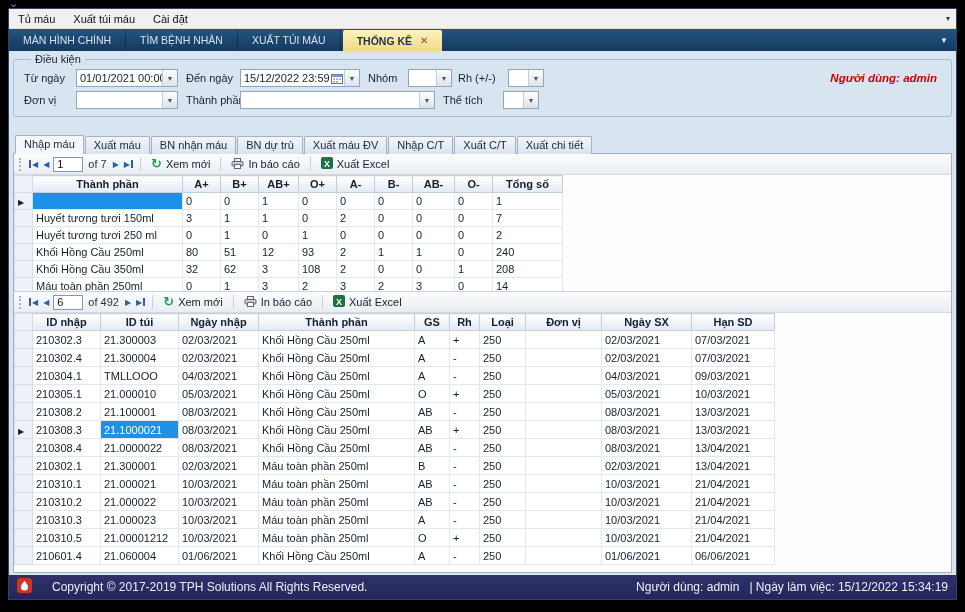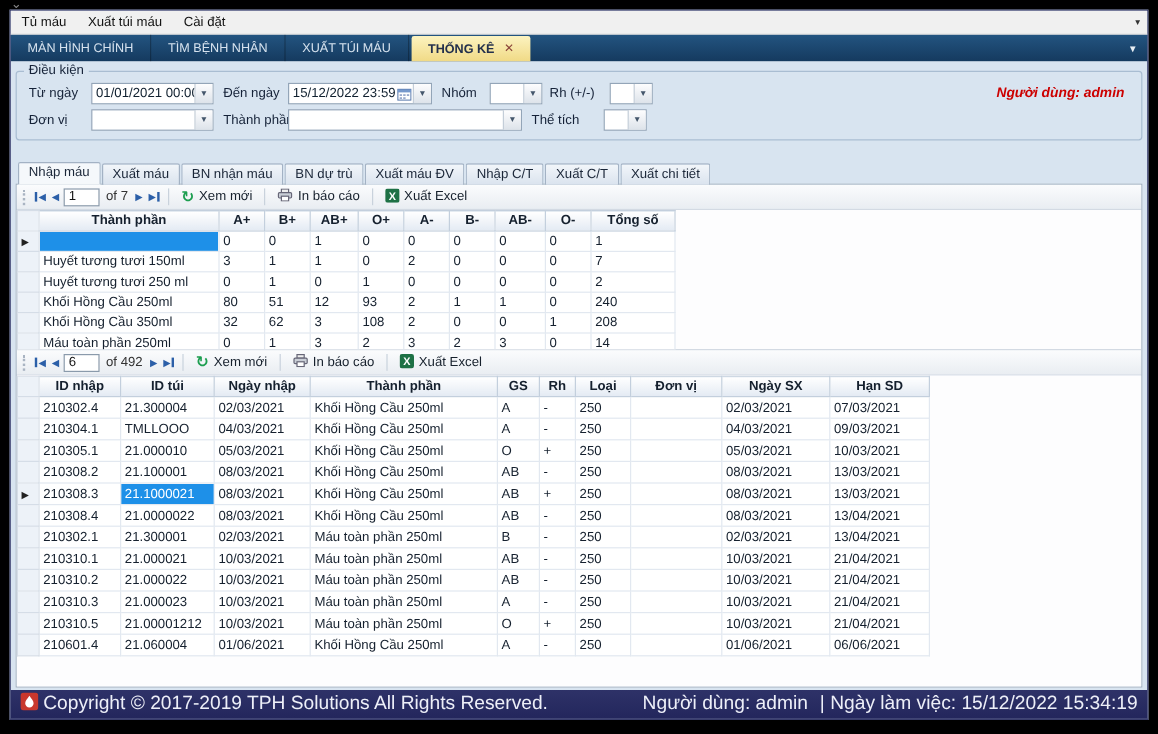--- a/index.html
+++ b/index.html
@@ -28,21 +28,21 @@
   .menu-arrow{position:absolute;right:6px;font-size:8px;color:#333;}
   
   .tabstrip{flex:0 0 22px;background:linear-gradient(#235480,#153A5F);display:flex;align-items:flex-end;position:relative;}
   .mtab{height:22px;display:flex;align-items:center;padding:0 14px;color:#D6E2EE;font-size:10.5px;border-right:1px solid rgba(0,0,0,.28);white-space:nowrap;}
   .mtab.active{background:linear-gradient(#FCF3C0,#F0DA86);color:#23304C;font-weight:bold;border-radius:2px 2px 0 0;border-right:none;margin-left:2px;height:21px;}
   .mtab .close{color:#8A4438;margin-left:8px;font-size:10px;font-weight:bold;}
   .strip-arrow{position:absolute;right:8px;top:7px;color:#E8EEF4;font-size:8px;}
   
   .content{flex:1;display:flex;flex-direction:column;padding:2px 4px;min-height:0;}
   .groupbox{position:relative;flex:0 0 58px;border:1px solid #A9BDD2;border-radius:3px;margin-top:6px;padding-top:7px;}
-  .gb-label{position:absolute;top:-7px;left:6px;background:#D8E4F0;padding:0 4px;font-size:11px;color:#152238;text-align:right;}
+  .gb-label{position:absolute;top:-7px;left:17px;background:#D8E4F0;padding:0 4px;font-size:11px;color:#152238;text-align:right;}
   .f-row{display:flex;align-items:center;height:22px;padding-left:10px;font-size:11px;color:#152238;}
   .f-label{flex:0 0 auto;white-space:nowrap;overflow:visible;}
   .w52{width:52px}.w54{width:54px}.w40{width:40px}.w50{width:50px}.w60{width:60px}
   .ml8{margin-left:8px}.ml6{margin-left:6px}
   .combo{height:18px;border:1px solid #93A5B8;background:#fff;display:flex;align-items:center;flex:0 0 auto;font-size:11px;}
   .combo .val{flex:1;padding:0 3px;white-space:nowrap;overflow:hidden;color:#10202F;}
   .combo .dd{width:15px;height:100%;border-left:1px solid #C3CDD8;background:linear-gradient(#FDFDFE,#DDE3EA);display:flex;align-items:center;justify-content:center;font-size:7px;color:#44566B;flex:0 0 auto;}
   .combo .cal{flex:0 0 auto;display:flex;align-items:center;padding:0 1px;}
   .cw102{width:102px}.cw120{width:120px}.cw44{width:44px}.cw36{width:36px}.cw195{width:195px}
   .user-red{margin-left:auto;margin-right:14px;color:#CC0000;font-weight:bold;font-style:italic;font-size:11.5px;white-space:nowrap;}
@@ -90,21 +90,21 @@
   #detail-table th:nth-child(3){width:78px}
   #detail-table th:nth-child(4){width:80px}
   #detail-table th:nth-child(5){width:156px}
   #detail-table th:nth-child(6){width:35px}
   #detail-table th:nth-child(7){width:30px}
   #detail-table th:nth-child(8){width:46px}
   #detail-table th:nth-child(9){width:76px}
   #detail-table th:nth-child(10){width:90px}
   #detail-table th:nth-child(11){width:83px}
   
-  .statusbar{flex:0 0 24px;background:linear-gradient(#2E3268,#23265C);display:flex;align-items:center;color:#EDEFF8;font-size:16px;padding:0 8px;gap:4px;text-align:right;}
+  .statusbar{flex:0 0 24px;background:linear-gradient(#2E3268,#23265C);display:flex;align-items:center;color:#EDEFF8;font-size:12px;padding:0 8px;gap:20px;text-align:right;}
   .sb-right{margin-left:auto;display:flex;gap:10px;white-space:nowrap;}
 </style>
 </head>
 <body>
 
 <div class="frame-chevron">⌄</div>
 
 <div class="window">
 
 
@@ -379,20 +379,33 @@
                 <th>Rh</th>
                 <th>Loại</th>
                 <th>Đơn vị</th>
                 <th>Ngày SX</th>
                 <th>Hạn SD</th>
               </tr>
             </thead>
             <tbody>
               <tr>
                 <td class="ind"></td>
+                <td>210302.3</td>
+                <td>21.300003</td>
+                <td>02/03/2021</td>
+                <td>Khối Hồng Cầu 250ml</td>
+                <td>A</td>
+                <td>+</td>
+                <td>250</td>
+                <td></td>
+                <td>02/03/2021</td>
+                <td>07/03/2021</td>
+              </tr>
+              <tr>
+                <td class="ind"></td>
                 <td>210302.4</td>
                 <td>21.300004</td>
                 <td>02/03/2021</td>
                 <td>Khối Hồng Cầu 250ml</td>
                 <td>A</td>
                 <td>-</td>
                 <td>250</td>
                 <td></td>
                 <td>02/03/2021</td>
                 <td>07/03/2021</td>

